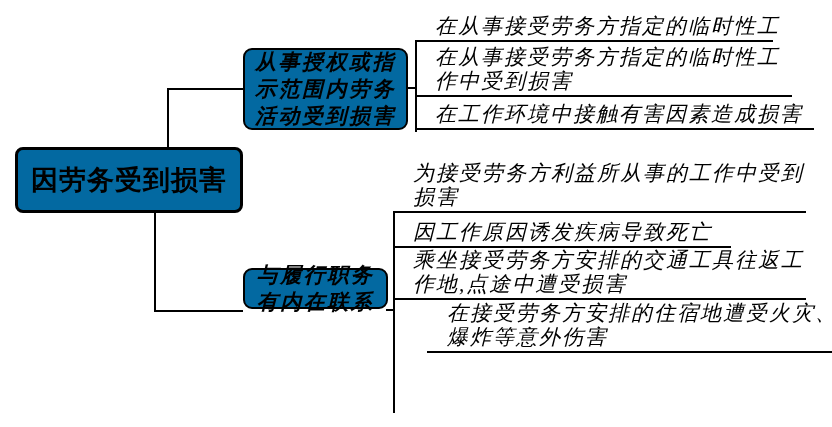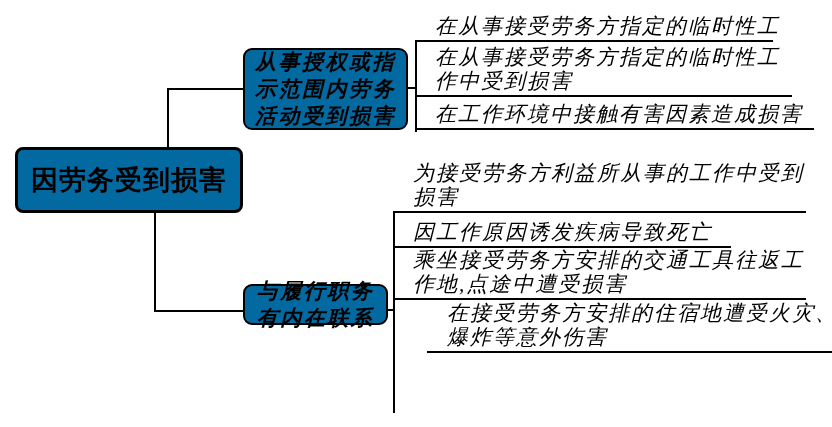--- a/index.html
+++ b/index.html
@@ -17,21 +17,21 @@
     left:15px; top:147px; width:228px; height:66px;
     border-width:3px; border-radius:8px;
     font-family:"Liberation Sans", sans-serif;
     font-size:27px; font-weight:600; letter-spacing:1px;
   }
   .branch-box {
     border-radius:9px; font-size:21px; font-weight:bold; font-style:italic;
     letter-spacing:2.5px; line-height:27px; white-space:pre;
   }
   #branch1-box { left:243px; top:48px;  width:165px; height:82px; }
-  #branch2-box { left:243px; top:284px; width:145px; height:41px; }
+  #branch2-box { left:243px; top:268px; width:145px; height:41px; }
   
   .leaf {
     position:absolute; box-sizing:border-box; border-bottom:2px solid #000;
     display:flex; align-items:flex-end; padding:0 0 2px 20px;
     font-size:21px; font-style:italic; letter-spacing:2px; line-height:24px;
     white-space:pre;
   }
   #leaf-1 { left:415px; top:12px;  width:358px; height:30px; }
   #leaf-2 { left:415px; top:46px;  width:377px; height:51px; }
   #leaf-3 { left:415px; top:102px; width:399px; height:28px; }

